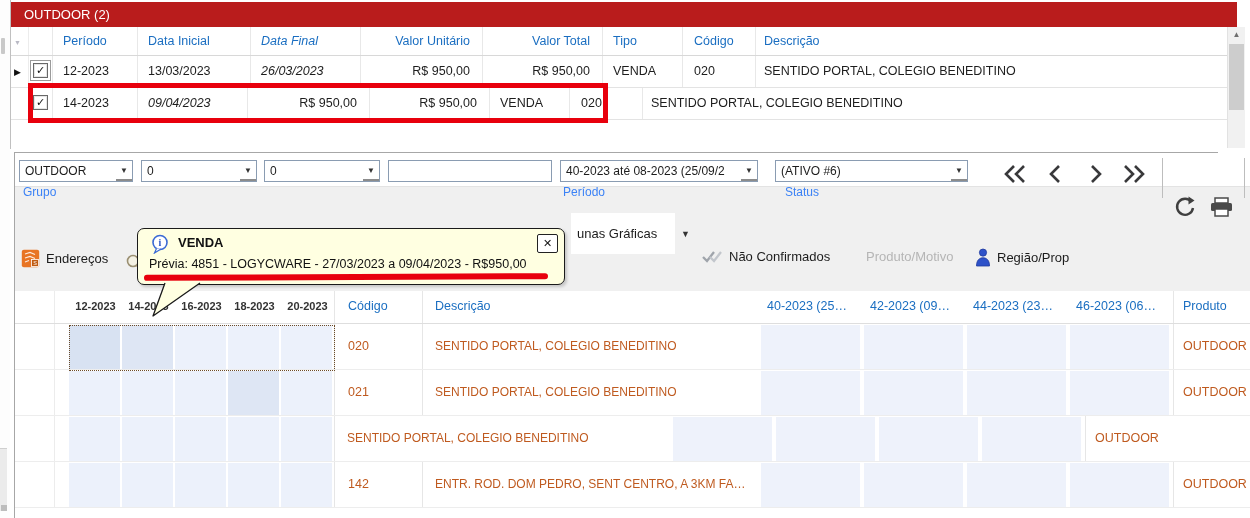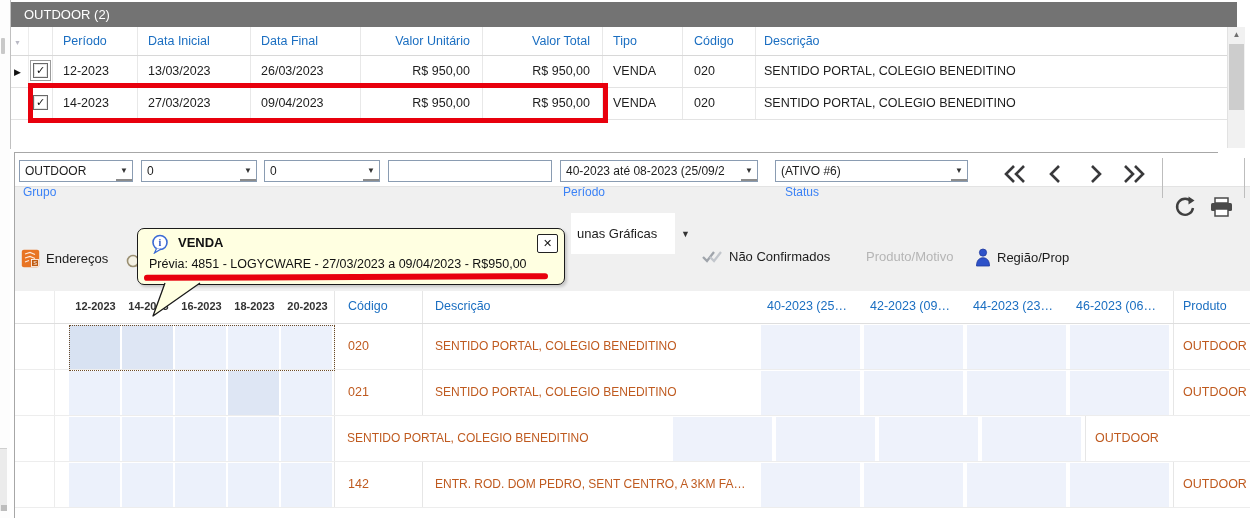--- a/index.html
+++ b/index.html
@@ -7,35 +7,35 @@
   #app{position:relative;width:1250px;height:518px;background:#fff;}
 
   
   .left-strip{position:absolute;left:0;top:0;width:10px;height:518px;background:#fdfdfd;}
   .strip-grip{position:absolute;left:1px;top:38px;width:4px;height:16px;background:#c9c9c9;border-radius:1px;}
   .strip-block{position:absolute;left:0;top:448px;width:7px;height:62px;background:#ebebeb;border-top:1px solid #cfcfcf;}
   .strip-dot{position:absolute;left:1px;top:505px;width:6px;height:6px;background:#bdbdbd;}
 
   
   #top-grid{position:absolute;left:10px;top:0;width:1240px;height:149px;border-left:1px solid #c0c0c0;background:#fff;}
-  .tg-title{position:absolute;left:0;top:2px;width:1226px;height:25px;background:#737373;color:#fff;
+  .tg-title{position:absolute;left:0;top:2px;width:1226px;height:25px;background:#b91c1c;color:#fff;
     font-size:13px;line-height:25px;padding-left:13px;box-sizing:border-box;}
   .tg-scroll{position:absolute;left:1216px;top:27px;width:17px;height:121px;background:#f1f1f1;border-left:1px solid #e2e2e2;}
   .tg-scroll .up{position:absolute;left:0;top:0;width:17px;height:16px;color:#6f6f6f;font-size:8px;text-align:center;line-height:16px;}
   .tg-scroll .thumb{position:absolute;left:1px;top:17px;width:15px;height:66px;background:#cdcdcd;}
   .tg-header,.tg-row{position:absolute;left:0;display:flex;width:1216px;box-sizing:border-box;}
   .tg-header{top:27px;height:29px;border-bottom:1px solid #d8d8d8;}
   .tg-header .cell{color:#1a6ec1;font-size:12.5px;line-height:28px;}
   .tg-row{height:32px;border-bottom:1px solid #e3e3e3;}
   .tg-row .cell{color:#1d1d1d;font-size:12.5px;line-height:31px;white-space:nowrap;overflow:hidden;}
   .row1{top:56px;} .row2{top:88px;}
   .cell{box-sizing:border-box;border-right:1px solid #e8e8e8;padding-left:10px;}
   .c0{width:18px;padding-left:3px;border-right:1px solid #ececec;}
   .c1{width:24px;padding-left:0;text-align:center;}
-  .c2{width:85px;} .c3{width:113px;} .c4{width:110px;}
+  .c2{width:85px;} .c3{width:113px;} .c4{width:110px;font-style:italic;}
   .c5{width:122px;text-align:right;padding-right:12px;}
   .c6{width:120px;text-align:right;padding-right:12px;}
   .c7{width:80px;} .c8{width:73px;padding-left:11px;}
   .c9{flex:1;padding-left:8px;border-right:none;}
   .filter-glyph{color:#b9b9c4;font-size:7px;line-height:28px;}
   .row-ind{color:#111;font-size:9px;}
   .checkbox{display:inline-block;width:13px;height:13px;background:#fff;border:1px solid #686868;
     box-shadow:0 0 0 1px #e6e6e6 inset;font-size:11px;line-height:12px;font-weight:bold;color:#111;
     text-align:center;vertical-align:middle;margin-top:-3px;}
   .cb-focus{outline:1px solid #9a9a9a;outline-offset:2px;}
@@ -132,21 +132,20 @@
       <div class="cell c6">R$ 950,00</div>
       <div class="cell c7">VENDA</div>
       <div class="cell c8">020</div>
       <div class="cell c9">SENTIDO PORTAL, COLEGIO BENEDITINO</div>
     </div>
 
     <div class="tg-row row2">
       <div class="cell c0"></div>
       <div class="cell c1"><span class="checkbox">✓</span></div>
       <div class="cell c2">14-2023</div>
-      <div class="cell c3">27/03/2023</div>
       <div class="cell c4">09/04/2023</div>
       <div class="cell c5">R$ 950,00</div>
       <div class="cell c6">R$ 950,00</div>
       <div class="cell c7">VENDA</div>
       <div class="cell c8">020</div>
       <div class="cell c9">SENTIDO PORTAL, COLEGIO BENEDITINO</div>
     </div>
 
     <div class="red-box"></div>
 

